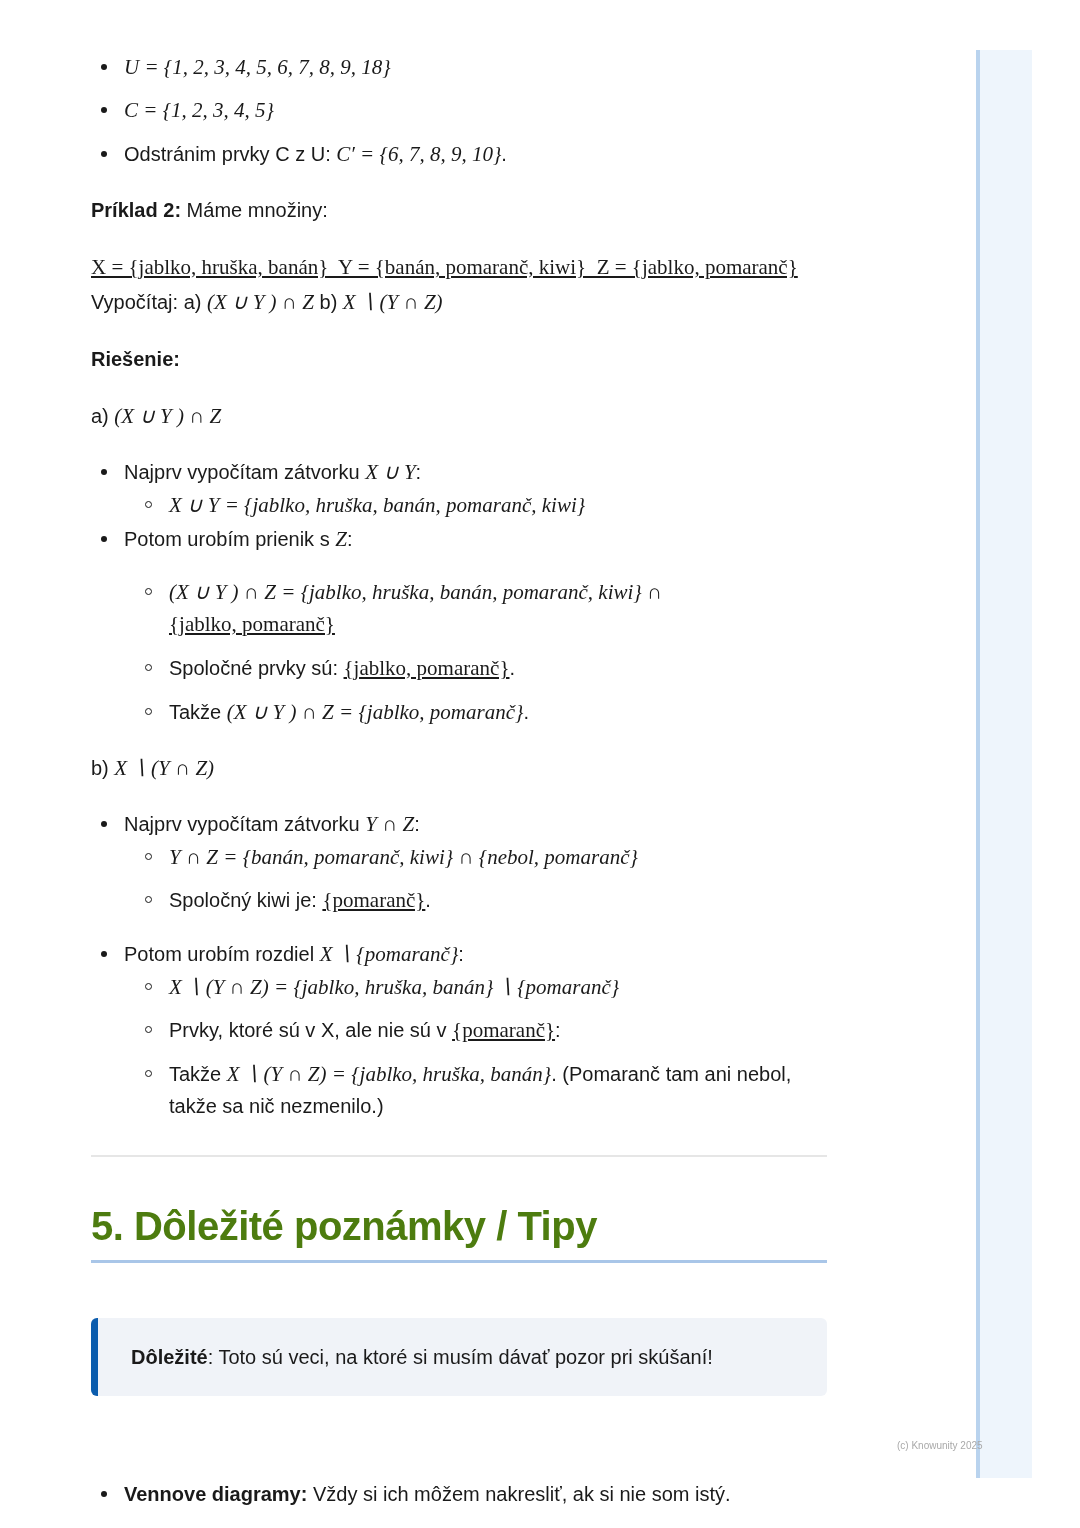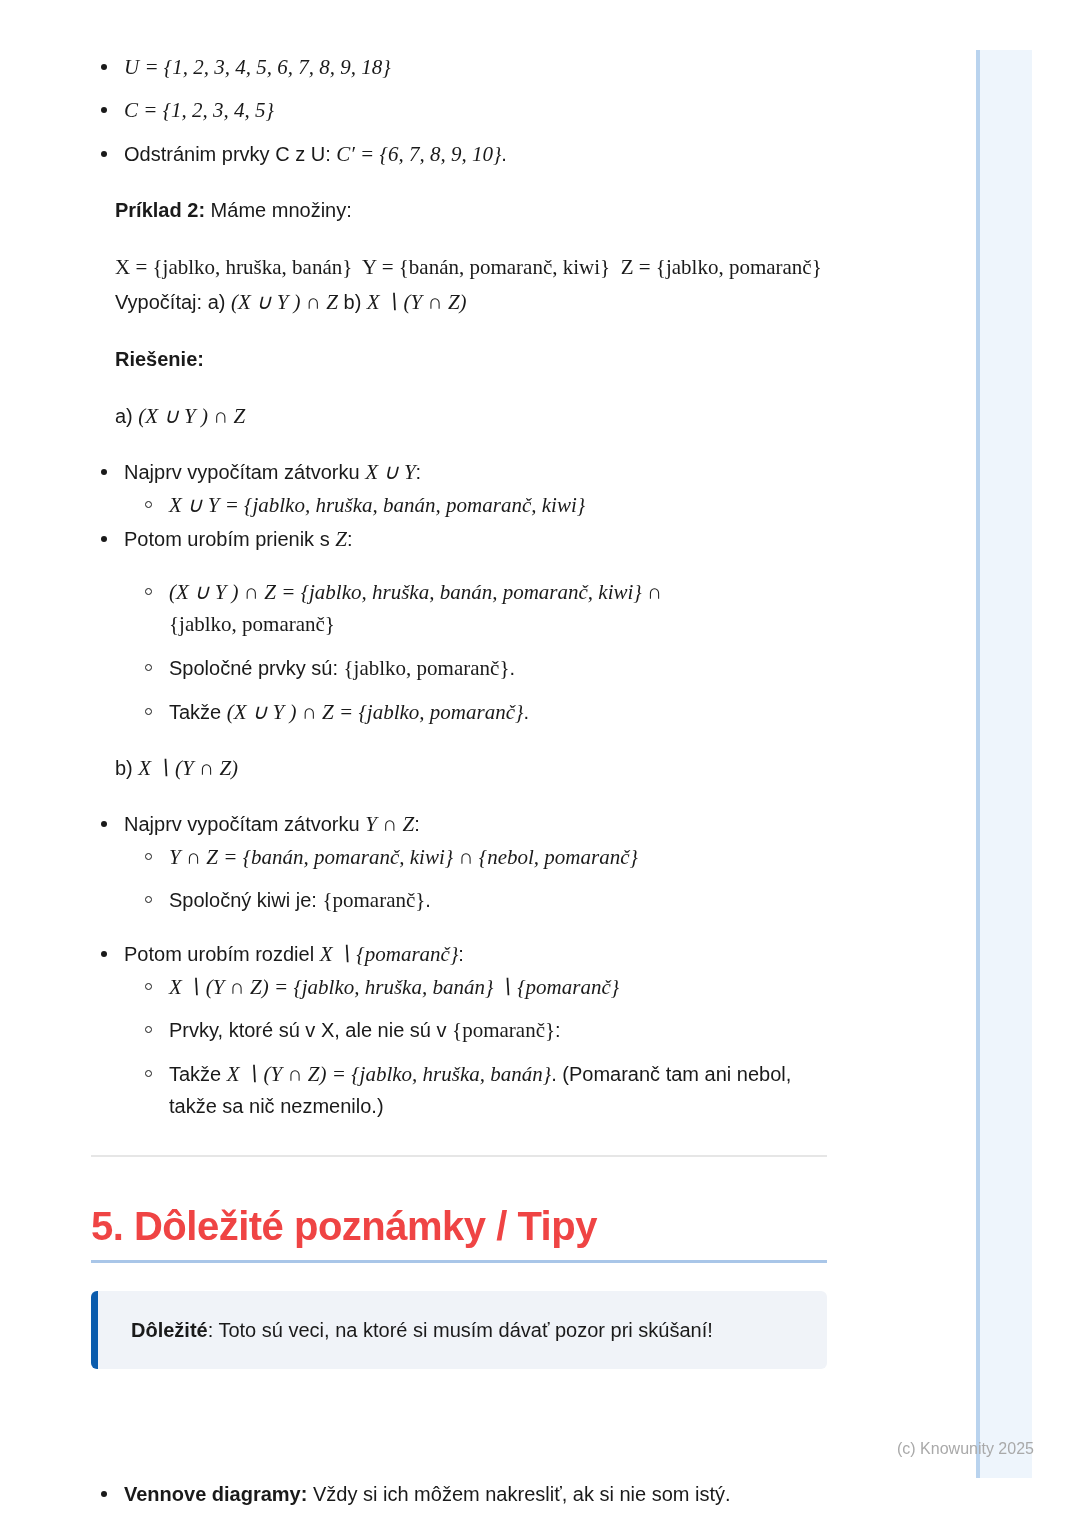--- a/index.html
+++ b/index.html
@@ -1,34 +1,34 @@
 <!DOCTYPE html>
 <html><head>
 <meta charset="utf-8">
 <style>
   html, body { margin: 0; padding: 0; background: #ffffff; }
   body { width: 1080px; height: 1528px; position: relative; overflow: hidden;
          font-family: "Liberation Sans", sans-serif; color: #1a1a1a; }
   .page { position: absolute; left: 91px; top: 0; width: 736px; }
-  .m { font-family: "Liberation Serif", serif; font-size: 21px; }
+  .m { font-family: "Liberation Serif", serif; font-size: 21px; text-decoration: underline; }
   .mi { font-family: "Liberation Serif", serif; font-style: italic; font-size: 21px; }
-  .row { position: absolute; left: 0; white-space: nowrap; font-size: 20px; line-height: 32px; margin-left: 24px; }
+  .row { position: absolute; left: 0; white-space: nowrap; font-size: 20px; line-height: 32px; }
   .b1 { position: absolute; left: 0; white-space: nowrap; font-size: 20px; line-height: 32px; padding-left: 33px; }
   .b1::before { content: ""; position: absolute; left: 10px; top: 13px; width: 6px; height: 6px; border-radius: 50%; background: #1a1a1a; }
   .b2 { position: absolute; left: 12px; font-size: 20px; line-height: 32px; padding-left: 66px; }
   .b2::before { content: ""; position: absolute; left: 42px; top: 12px; width: 5px; height: 5px; border-radius: 50%; border: 1.5px solid #1a1a1a; }
   .bold { font-weight: bold; }
   .hr { position: absolute; left: 0; width: 736px; height: 2px; background: #e6e6e6; }
-  .h2 { position: absolute; left: 0; top: 1198px; font-size: 40px; font-weight: bold; color: #ef4444; letter-spacing: -0.5px; white-space: nowrap; line-height: 56px; }
+  .h2 { position: absolute; left: 0; top: 1198px; font-size: 40px; font-weight: bold; color: #4d7c0f; letter-spacing: -0.5px; white-space: nowrap; line-height: 56px; }
   .h2-line { position: absolute; left: 0; top: 1260px; width: 736px; height: 3px; background: #a9c6e8; }
-  .callout { position: absolute; left: 0; top: 1291px; width: 736px; height: 78px; background: #f0f3f8; border-radius: 6px; }
+  .callout { position: absolute; left: 0; top: 1318px; width: 736px; height: 78px; background: #f0f3f8; border-radius: 6px; }
   .callout .bar { position: absolute; left: 0; top: 0; width: 7px; height: 78px; background: #0b5cad; border-radius: 6px 0 0 6px; }
   .callout .ctext { position: absolute; left: 40px; top: 23px; font-size: 20px; line-height: 32px; white-space: nowrap; }
   .sidebar { position: absolute; left: 976px; top: 50px; width: 56px; height: 1428px; background: #eef5fc; border-left: 4px solid #b9d3ee; box-sizing: border-box; }
-  .footer { position: absolute; left: 897px; top: 1440px; font-size: 16px; color: #a9a9a9; white-space: nowrap; }
+  .footer { position: absolute; left: 897px; top: 1440px; font-size: 10px; color: #a9a9a9; white-space: nowrap; }
 </style>
 </head>
 <body>
 
 <div class="page">
 
   <div class="b1" style="top:51px">
     <span class="mi">U = {1, 2, 3, 4, 5, 6, 7, 8, 9, 18}</span>
   </div>
   <div class="b1" style="top:94px">

